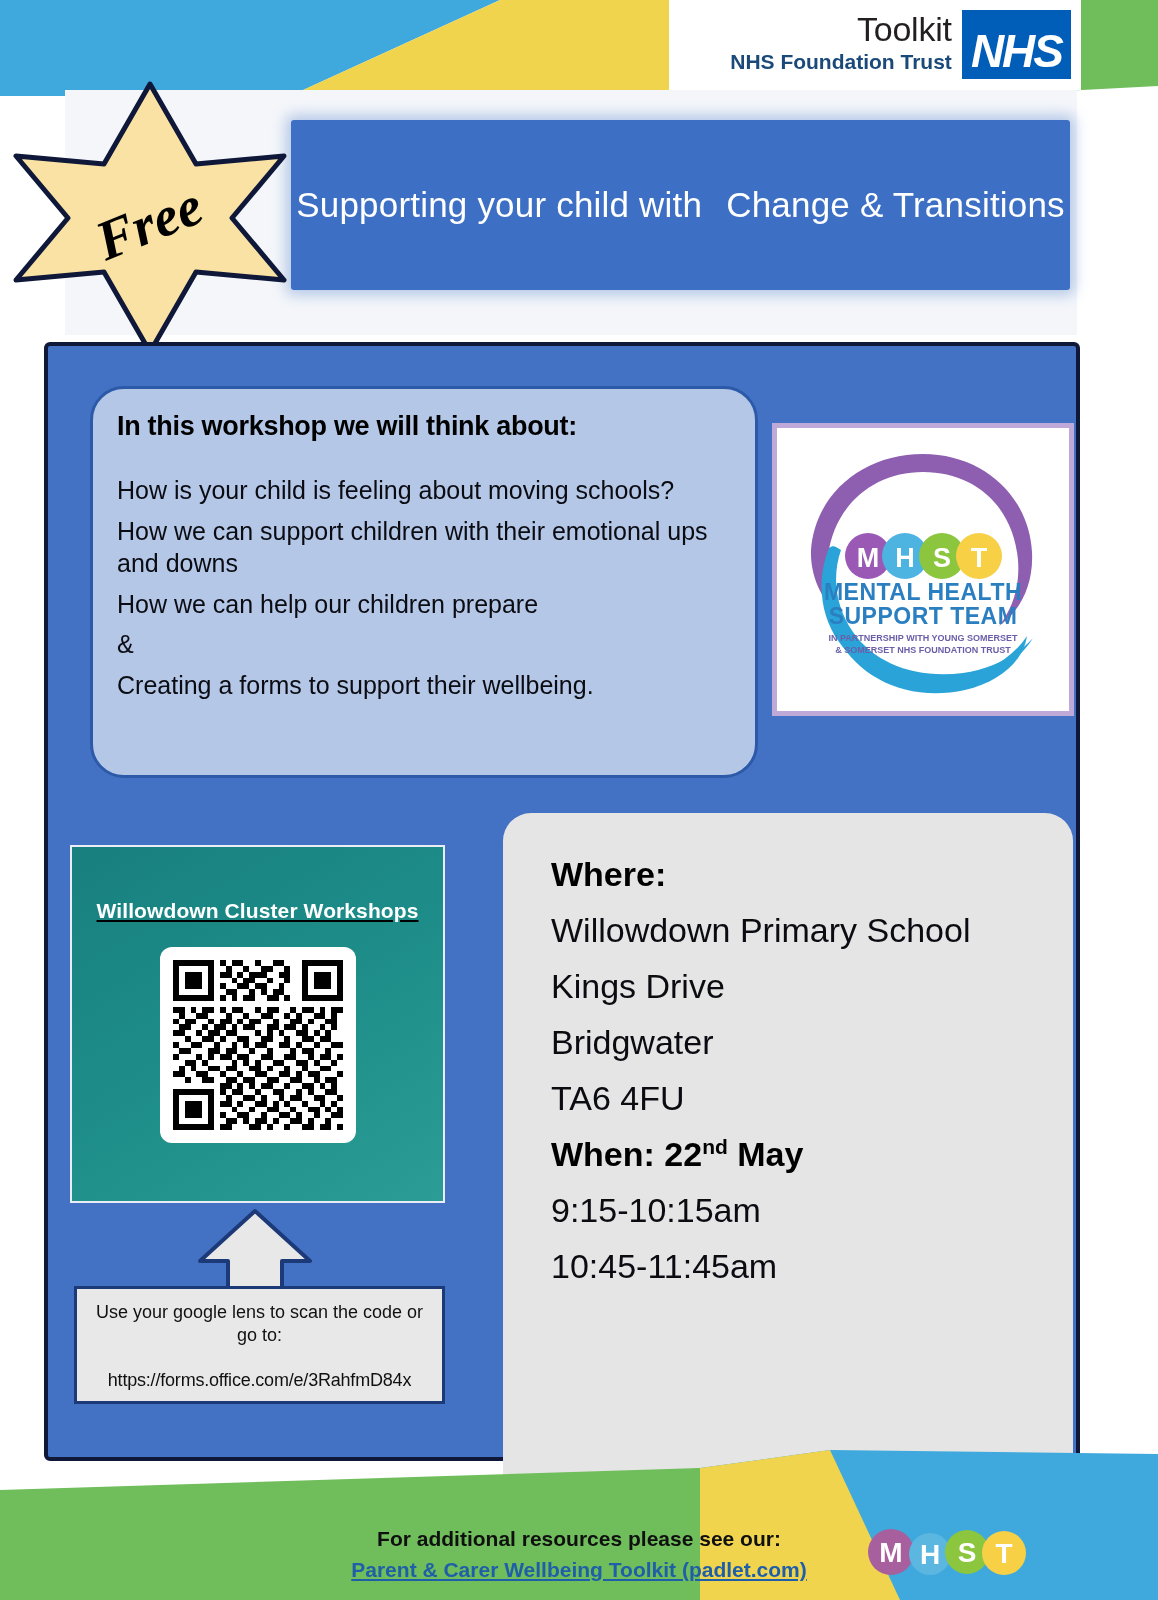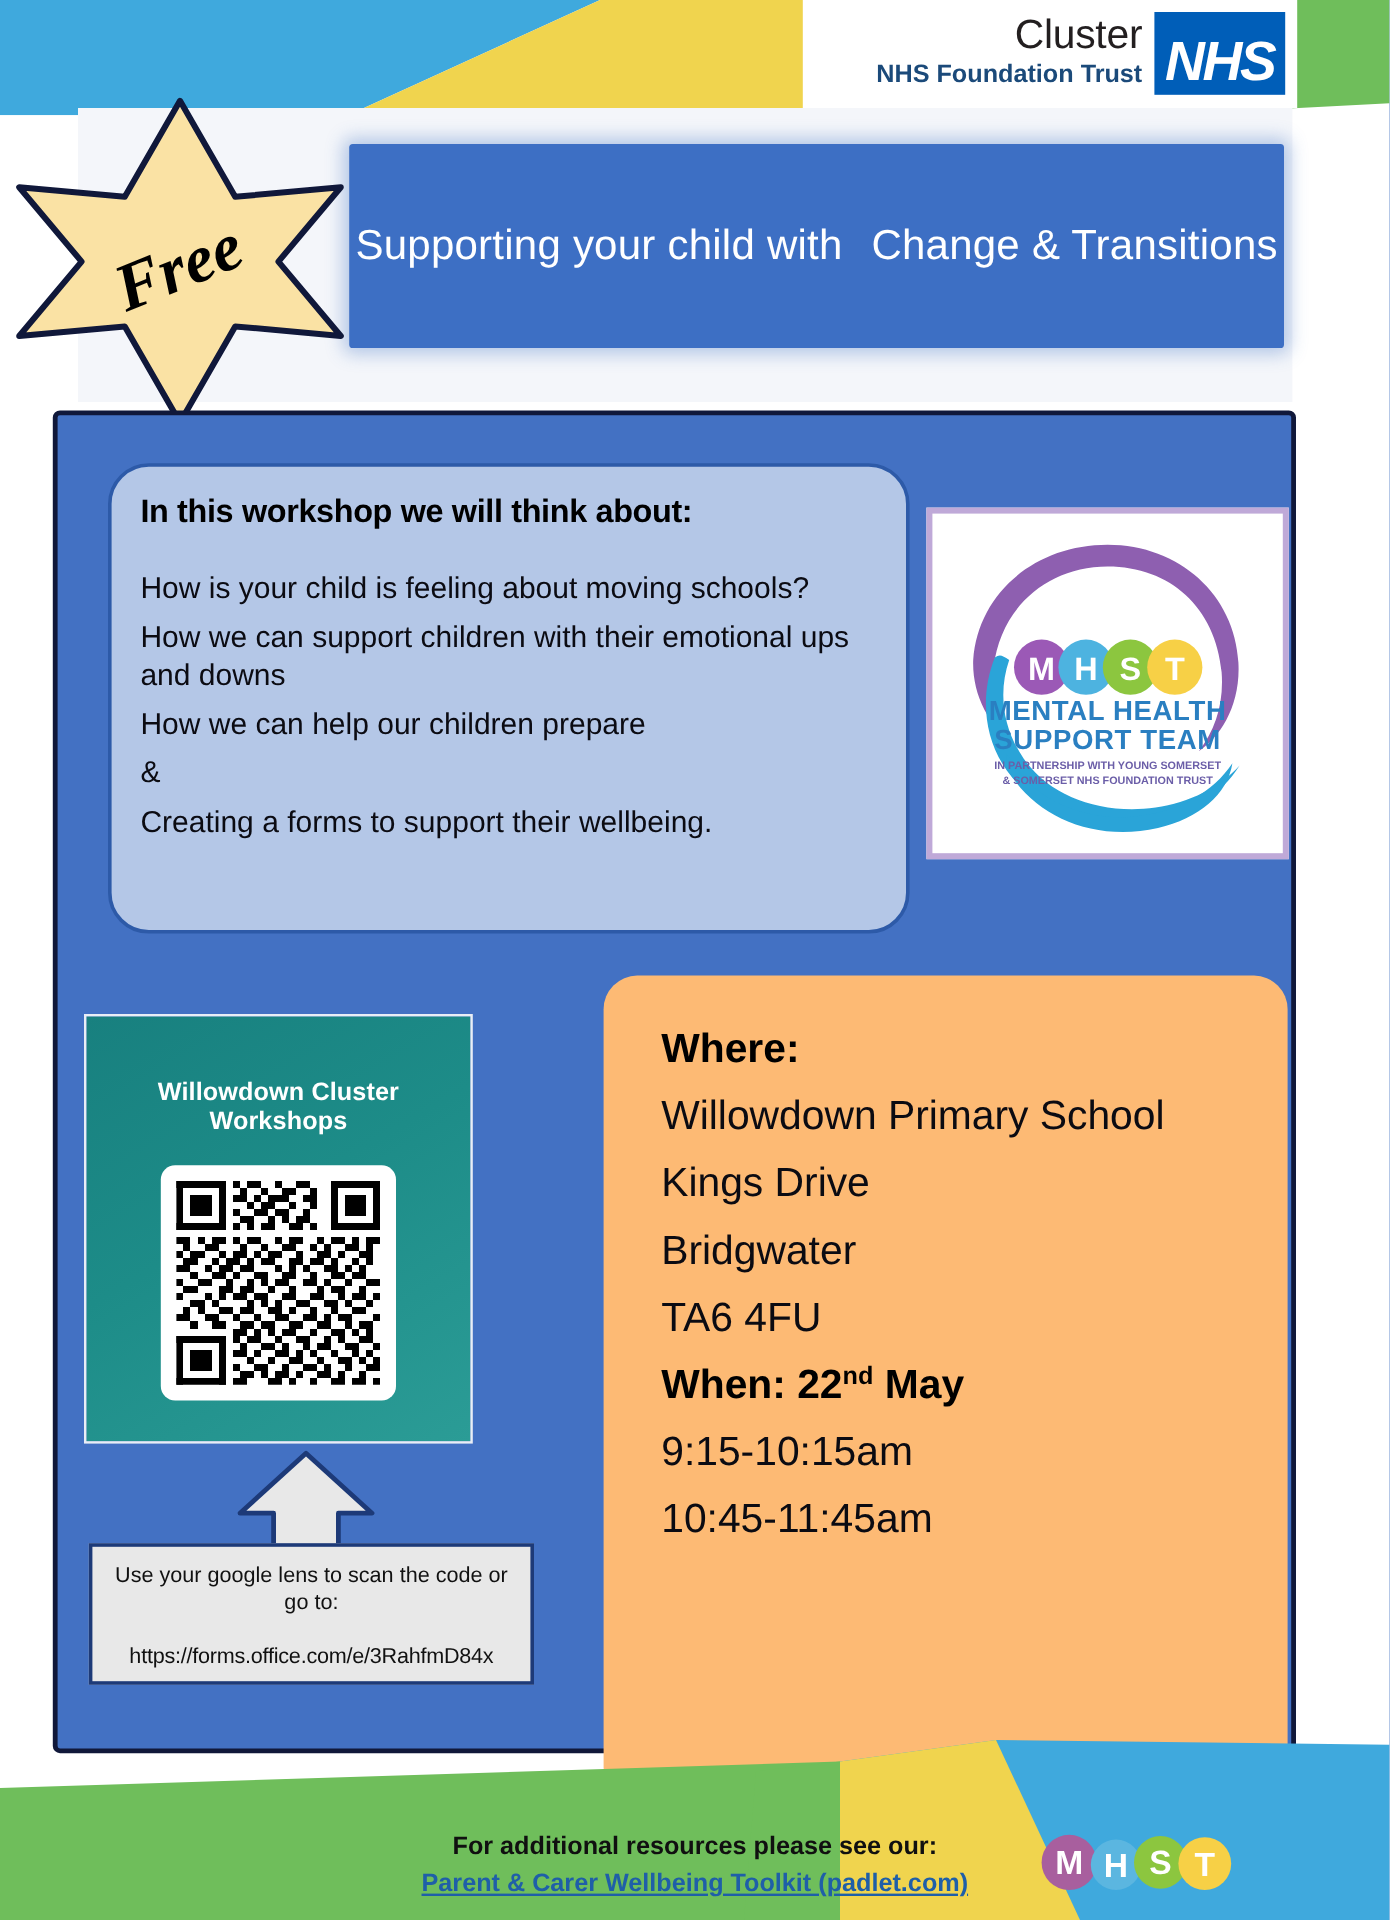--- a/index.html
+++ b/index.html
@@ -103,23 +103,24 @@
   #mhst-card {
     position:absolute; top:423px; left:772px;
     width:302px; height:293px;
     background:#ffffff;
     border:5px solid #bfa9d8;
   }
 
   
   #qr-panel {
     position:absolute; top:845px; left:70px;
-    width:324px; height:358px;
+    width:375px; height:358px;
     background:linear-gradient(150deg,#18807f 0%, #1d8c88 45%, #2b9c96 100%);
     border:2px solid #e9eef6;
+    text-decoration:underline;
   }
   #qr-panel .qr-caption {
     margin-top:52px; text-align:center;
     color:#ffffff; font-size:21px; font-weight:600;
     letter-spacing:0.1px;
   }
   #qr-code-wrap {
     margin:24px auto 0 auto;
     width:196px; height:196px;
     background:#ffffff; border-radius:12px;
@@ -142,21 +143,21 @@
     font-size:18px; color:#111; line-height:1.3;
   }
   #scan-box .scan-url {
     font-size:18px; color:#111; margin-top:22px; letter-spacing:-0.2px;
   }
 
   
   #where-card {
     position:absolute; top:813px; left:503px;
     width:570px; height:688px;
-    background:#fdba74;
+    background:#e5e5e5;
     border-radius:28px;
     padding:42px 0 0 48px;
   }
   #where-card .wh-strong {
     font-size:34px; font-weight:bold; color:#000; margin-bottom:17px;
   }
   #where-card .wh-line {
     font-size:34px; color:#0b0b12; margin-bottom:17px;
   }
   #where-card .wh-when { font-size:34px; font-weight:bold; color:#000; margin-bottom:17px; }
@@ -180,21 +181,21 @@
 <body>
 
 <svg class="deco" id="top-deco" viewBox="0 0 1158 96" preserveAspectRatio="none">
   <polygon points="0,0 500,0 290,96 0,96" fill="#3fa9dd"></polygon>
   <polygon points="500,0 1000,0 970,96 290,96" fill="#f0d44e"></polygon>
   <polygon points="1000,0 1158,0 1158,86 970,96" fill="#6fbe5b"></polygon>
 </svg>
 
 <div id="nhs-logo">
   <div class="nhs-words">
-    <div class="nhs-somerset">Cluster</div>
+    <div class="nhs-somerset">Toolkit</div>
     <div class="nhs-trust">NHS Foundation Trust</div>
   </div>
   <div class="nhs-block">NHS</div>
 </div>
 
 <div id="header-card"></div>
 
 <div id="title-banner">
   <div class="tline">Supporting your child with</div>
   <div class="tline">Change &amp; Transitions</div>

